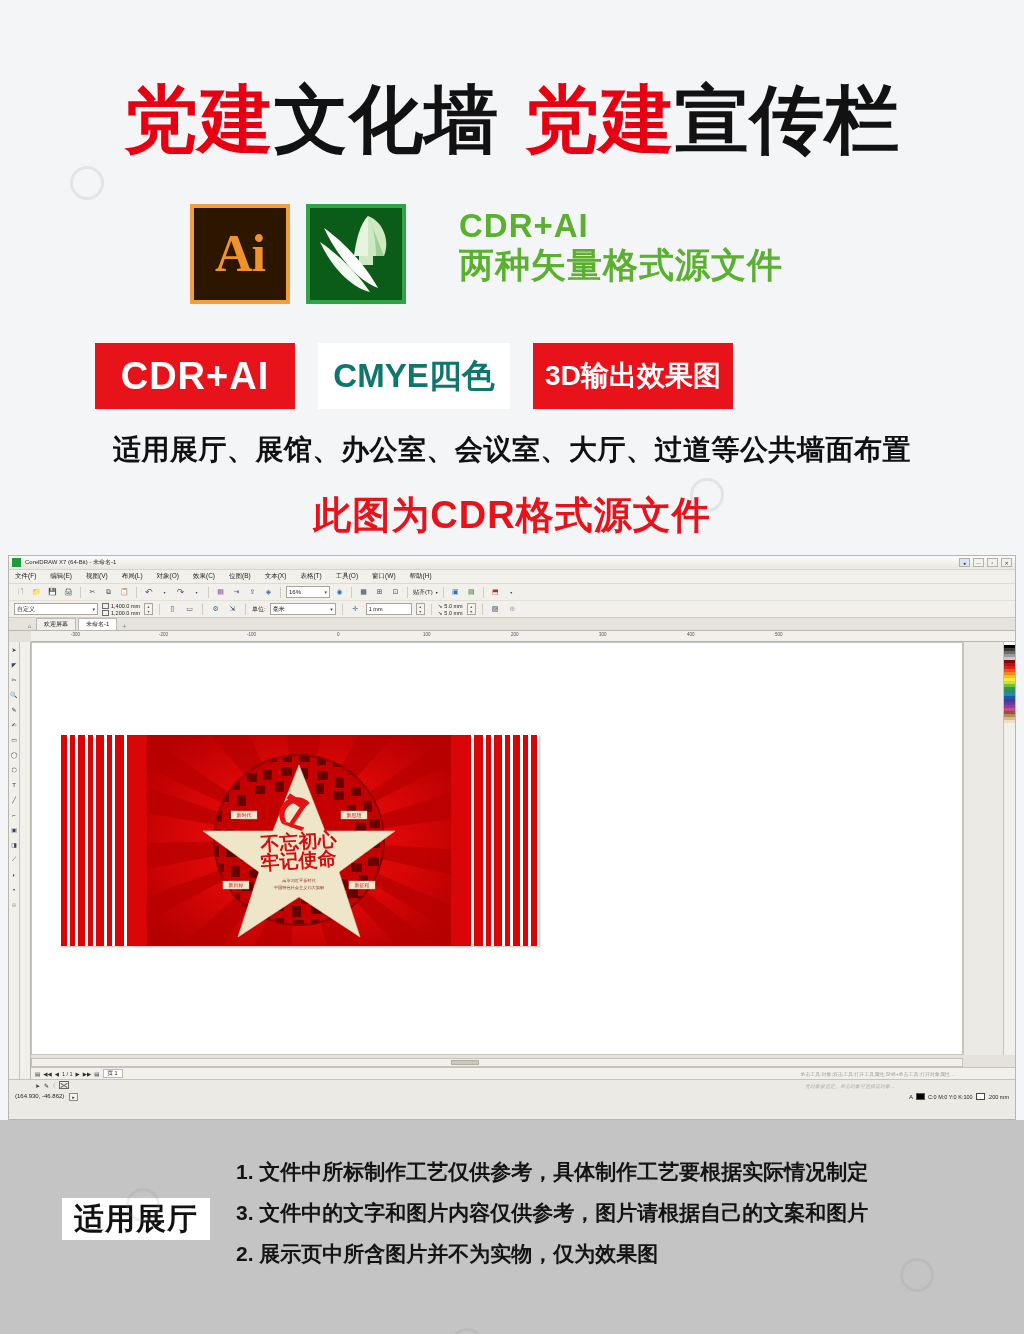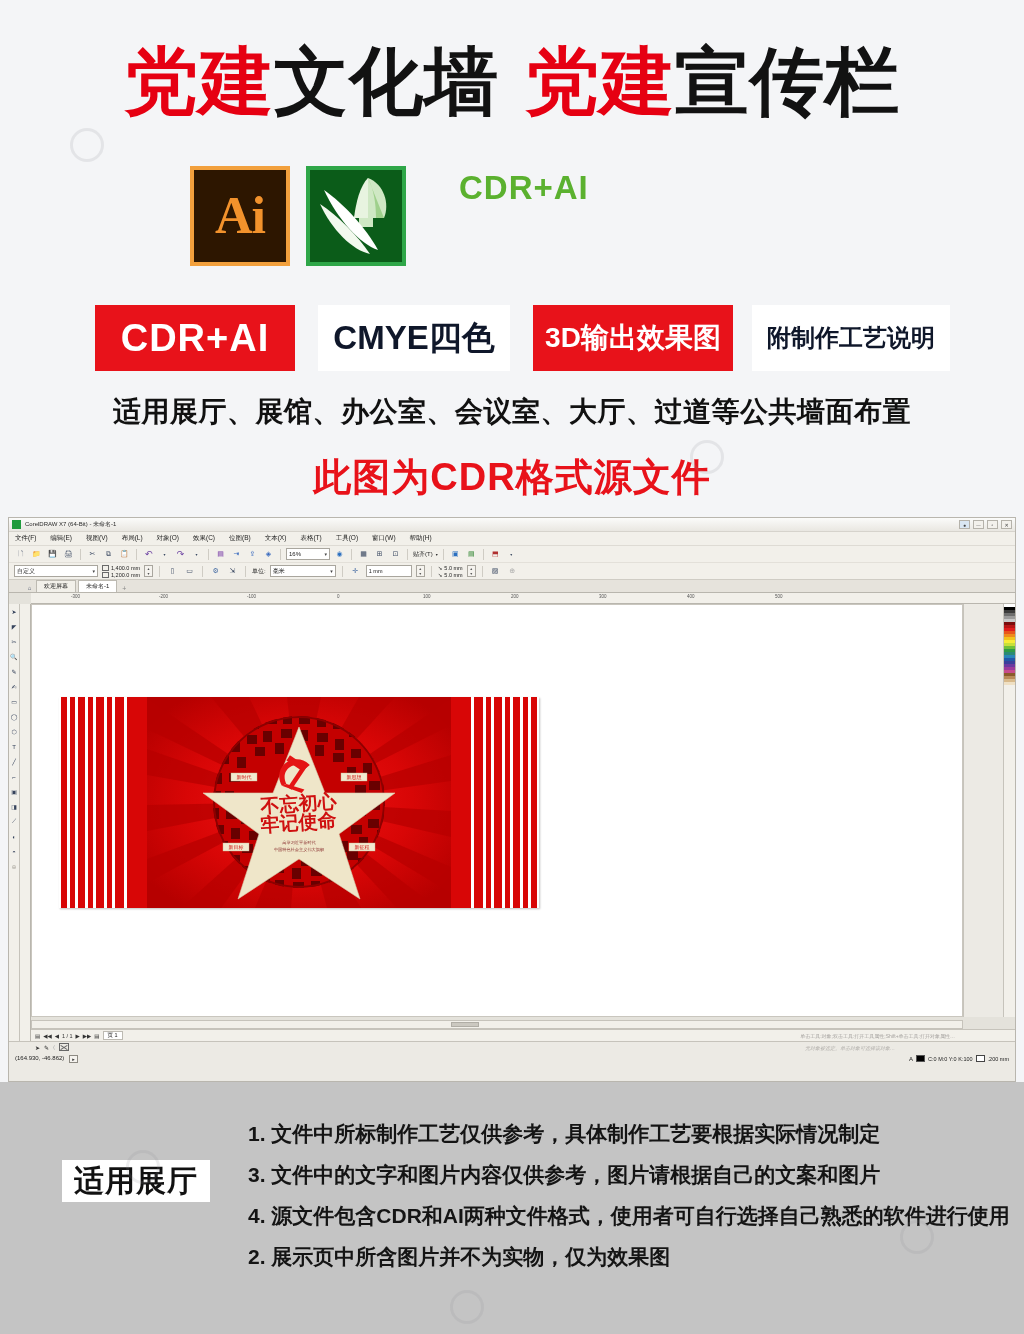--- a/index.html
+++ b/index.html
@@ -2,21 +2,21 @@
 <html><head>
 <meta charset="utf-8">
 <style>
   * { box-sizing: border-box; margin: 0; padding: 0; }
   html, body {
     width: 1024px; height: 1334px;
     font-family: "Liberation Sans", "DejaVu Sans", sans-serif;
     background: #f4f5f7;
     overflow: hidden;
   }
-  .page { position: relative; width: 1024px; height: 1130px; }
+  .page { position: relative; width: 1024px; height: 1130px; margin-top: 38px; }
 
   
   .promo {
     position: absolute; left: 0; top: 0; width: 1024px; height: 517px;
     background: #f4f5f7;
   }
   .promo-title {
     position: absolute; left: 0; top: 34px; width: 1024px;
     text-align: center;
     font-size: 74px; font-weight: bold; line-height: 96px;
@@ -59,21 +59,21 @@
   .fmt-text .l2 { font-size: 35px; font-weight: bold; letter-spacing: 1px; }
 
   
   .badge-row { position: absolute; left: 0; top: 305px; width: 1024px; height: 66px; }
   .badge {
     position: absolute; top: 0; height: 66px;
     display: flex; align-items: center; justify-content: center;
     font-weight: bold; white-space: nowrap;
   }
   .badge.solid { background: #e8121a; color: #ffffff; }
-  .badge.hollow { background: #ffffff; color: #0f172a; }
+  .badge.hollow { background: #ffffff; color: #0f766e; }
   .b1 { left: 95px;  width: 200px; font-size: 38px; letter-spacing: 1px; }
   .b2 { left: 318px; width: 192px; font-size: 33px; }
   .b3 { left: 533px; width: 200px; font-size: 28px; }
   .b4 { left: 752px; width: 198px; font-size: 24px; }
 
   .scope-line {
     position: absolute; left: 0; top: 393px; width: 1024px;
     text-align: center; color: #111;
     font-size: 28px; font-weight: bold; letter-spacing: 0.5px;
     white-space: nowrap;
@@ -299,21 +299,21 @@
   }
   .notes-label {
     position: absolute; left: 62px; top: 1160px;
     width: 148px; height: 42px;
     background: #ffffff; color: #111;
     font-size: 30px; font-weight: bold;
     display: flex; align-items: center; justify-content: center;
     letter-spacing: 1px;
   }
   .notes-list {
-    position: absolute; left: 248px; top: 1113px; width: 760px;
+    position: absolute; left: 236px; top: 1113px; width: 760px;
   }
   .note-item {
     font-size: 21px; color: #141414; line-height: 41px;
     white-space: nowrap; font-weight: bold;
   }
 </style>
 </head>
 <body>
 
 <div class="page">
@@ -334,28 +334,28 @@
           <path d="M58 8 C74 14 80 34 74 48 L44 48 Z" fill="#cfe8c4"></path>
           <path d="M58 8 C50 16 46 32 44 48 L58 48 Z" fill="#e8f4e0"></path>
           <path d="M58 8 C64 20 66 34 66 48 L74 48 Z" fill="#9fd08c"></path>
           <rect x="49" y="48" width="14" height="9" fill="#cfe8c4"></rect>
           <path d="M14 20 C34 34 56 58 68 80 C50 74 28 50 14 20 Z" fill="#ffffff"></path>
           <path d="M10 34 C28 46 48 66 60 84 C42 80 22 60 10 34 Z" fill="#f2f9ee"></path>
         </svg>
       </div>
       <div class="fmt-text">
         <div class="l1">CDR+AI</div>
+        <div class="l2">两种矢量格式源文件</div>
       </div>
     </div>
 
     <div class="badge-row">
       <div class="badge solid b1">CDR+AI</div>
       <div class="badge hollow b2">CMYE四色</div>
       <div class="badge solid b3">3D输出效果图</div>
-      <div class="badge hollow b4">附制作工艺说明</div>
     </div>
 
     <div class="scope-line">适用展厅、展馆、办公室、会议室、大厅、过道等公共墙面布置</div>
     <div class="cdr-note">此图为CDR格式源文件</div>
 
     <div class="wm" style="left:70px; top:128px;">
       <div class="ring"></div>
     </div>
     <div class="wm" style="left:690px; top:440px;">
       <div class="ring"></div>
@@ -780,21 +780,20 @@
         <span>.200 mm</span>
       </div>
     </div>
   </div>
 
   <div class="notes"></div>
   <div class="notes-label">适用展厅</div>
   <div class="notes-list">
     <div class="note-item">1. 文件中所标制作工艺仅供参考，具体制作工艺要根据实际情况制定</div>
     <div class="note-item">3. 文件中的文字和图片内容仅供参考，图片请根据自己的文案和图片</div>
-    <div class="note-item">4. 源文件包含CDR和AI两种文件格式，使用者可自行选择自己熟悉的软件进行使用</div>
     <div class="note-item">2. 展示页中所含图片并不为实物，仅为效果图</div>
   </div>
 
   <div class="wm" style="left:126px; top:1150px;">
     <div class="ring"></div>
   </div>
   <div class="wm" style="left:900px; top:1220px;">
     <div class="ring"></div>
   </div>
   <div class="wm" style="left:450px; top:1290px;">

